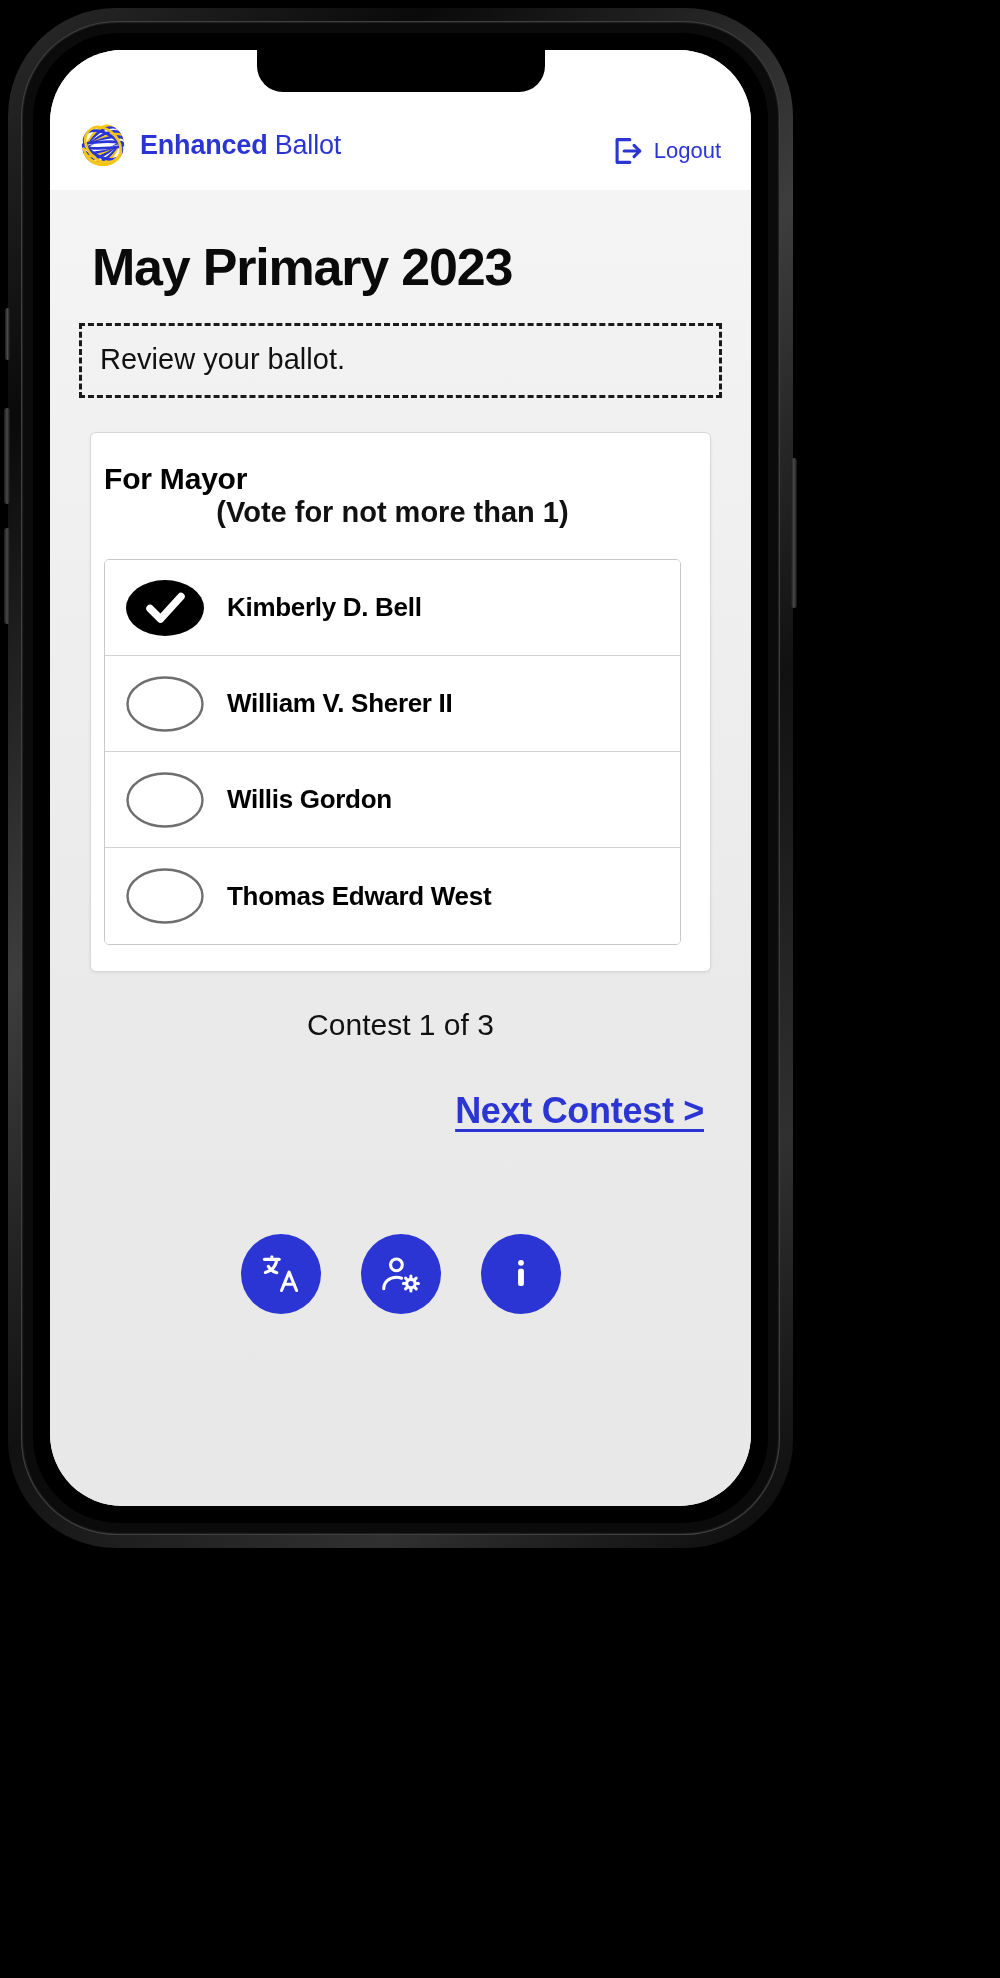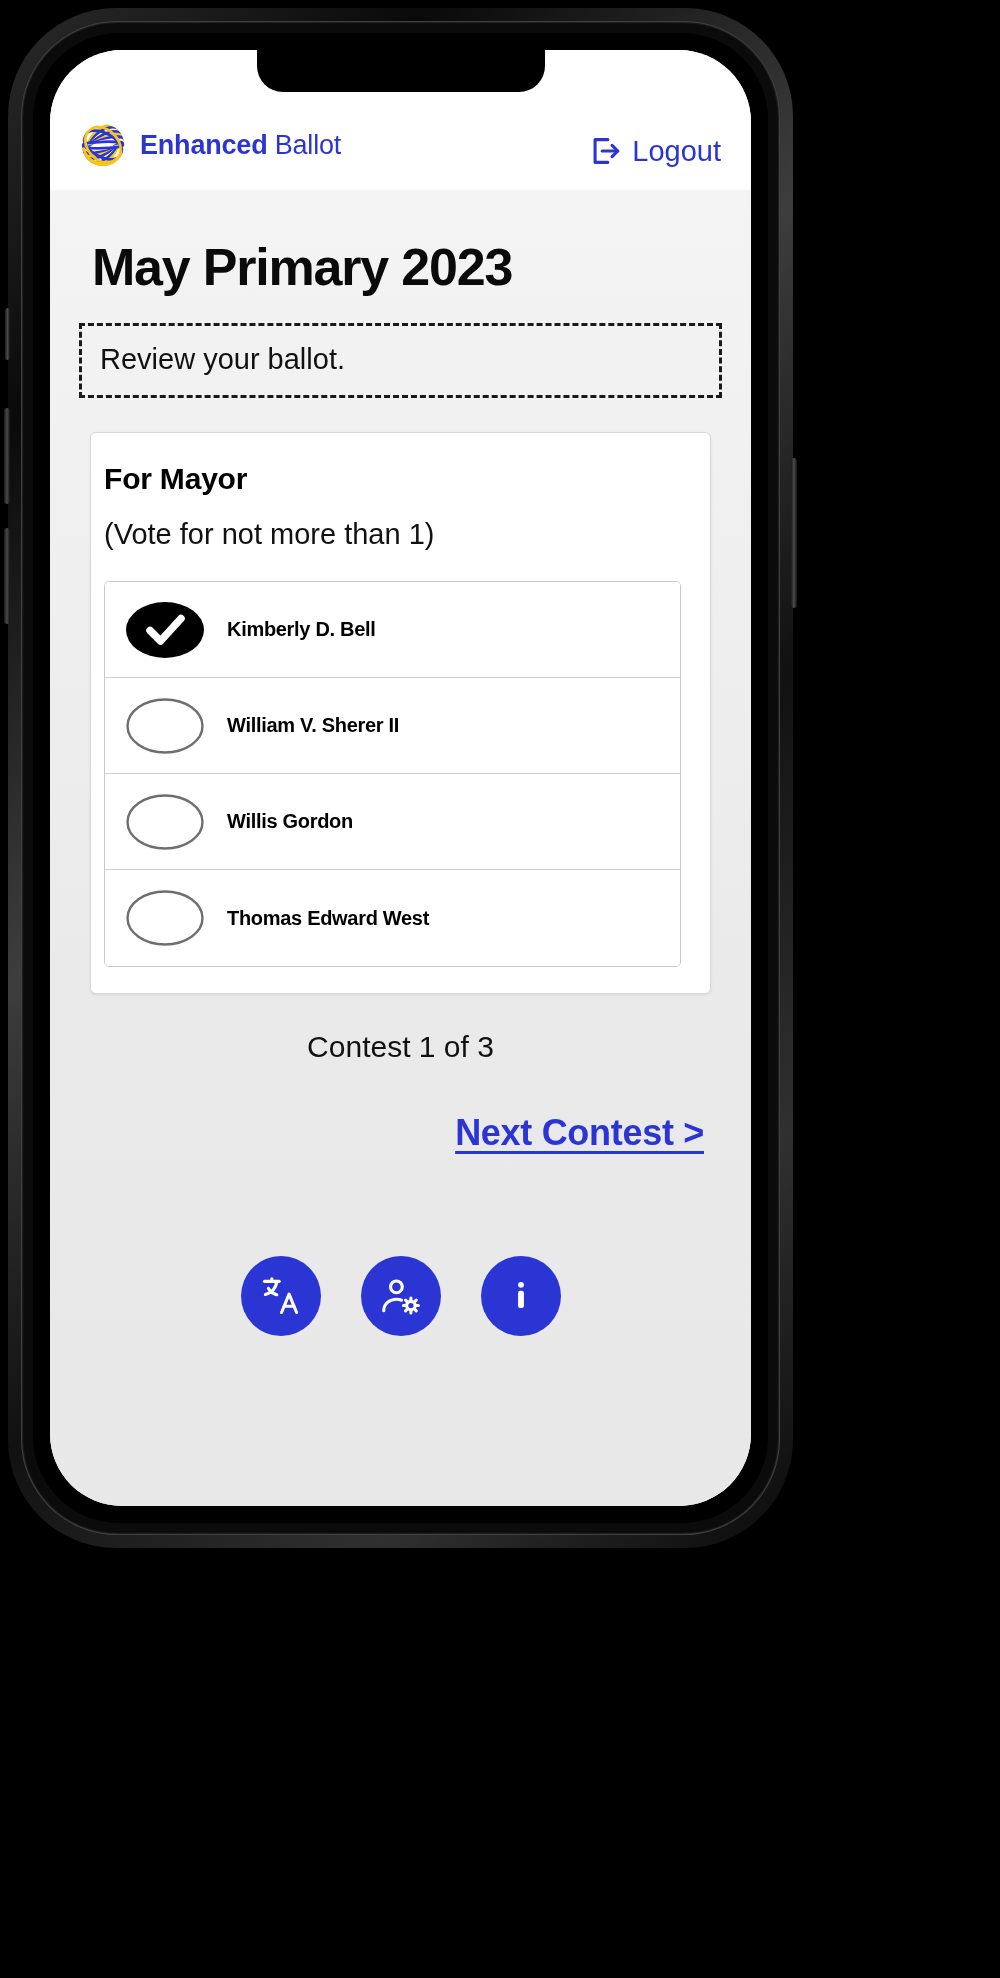--- a/index.html
+++ b/index.html
@@ -93,21 +93,21 @@
     white-space: nowrap;
   }
   .brand-text .b1 { font-weight: bold; text-align: center; }
   .brand-text .b2 { font-weight: normal; }
 
   .logout {
     display: flex;
     align-items: center;
     gap: 10px;
     color: #2b35d4;
-    font-size: 29px;
+    font-size: 22px;
     cursor: pointer;
     white-space: nowrap;
   }
   .logout-icon { width: 34px; height: 34px; display: block; }
 
   
   .app-body {
     position: absolute;
     top: 140px; left: 0; right: 0; bottom: 0;
     background: linear-gradient(180deg, #f4f4f4 0%, #eaeaea 60%, #e8e8e8 100%);
@@ -144,22 +144,22 @@
   }
   .contest-title {
     font-size: 30px;
     font-weight: bold;
     color: #000;
     letter-spacing: -0.2px;
   }
   .contest-rule {
     font-size: 29px;
     color: #111;
-    margin-top: 22px;
-    font-weight: normal;
+    font-weight: bold;
+    text-align: center;
   }
 
   .options {
     margin-top: 30px;
     border: 1px solid #c9c9c9;
     border-radius: 5px;
     overflow: hidden;
   }
   .option {
     display: flex;
@@ -173,21 +173,21 @@
   }
   .option:last-child { border-bottom: none; }
 
   .oval {
     flex: 0 0 auto;
     width: 80px;
     height: 58px;
     display: block;
   }
   .option-name {
-    font-size: 20px;
+    font-size: 26px;
     font-weight: bold;
     color: #000;
     letter-spacing: -0.3px;
     white-space: nowrap;
   }
 
   .contest-counter {
     text-align: center;
     font-size: 30px;
     color: #111;

